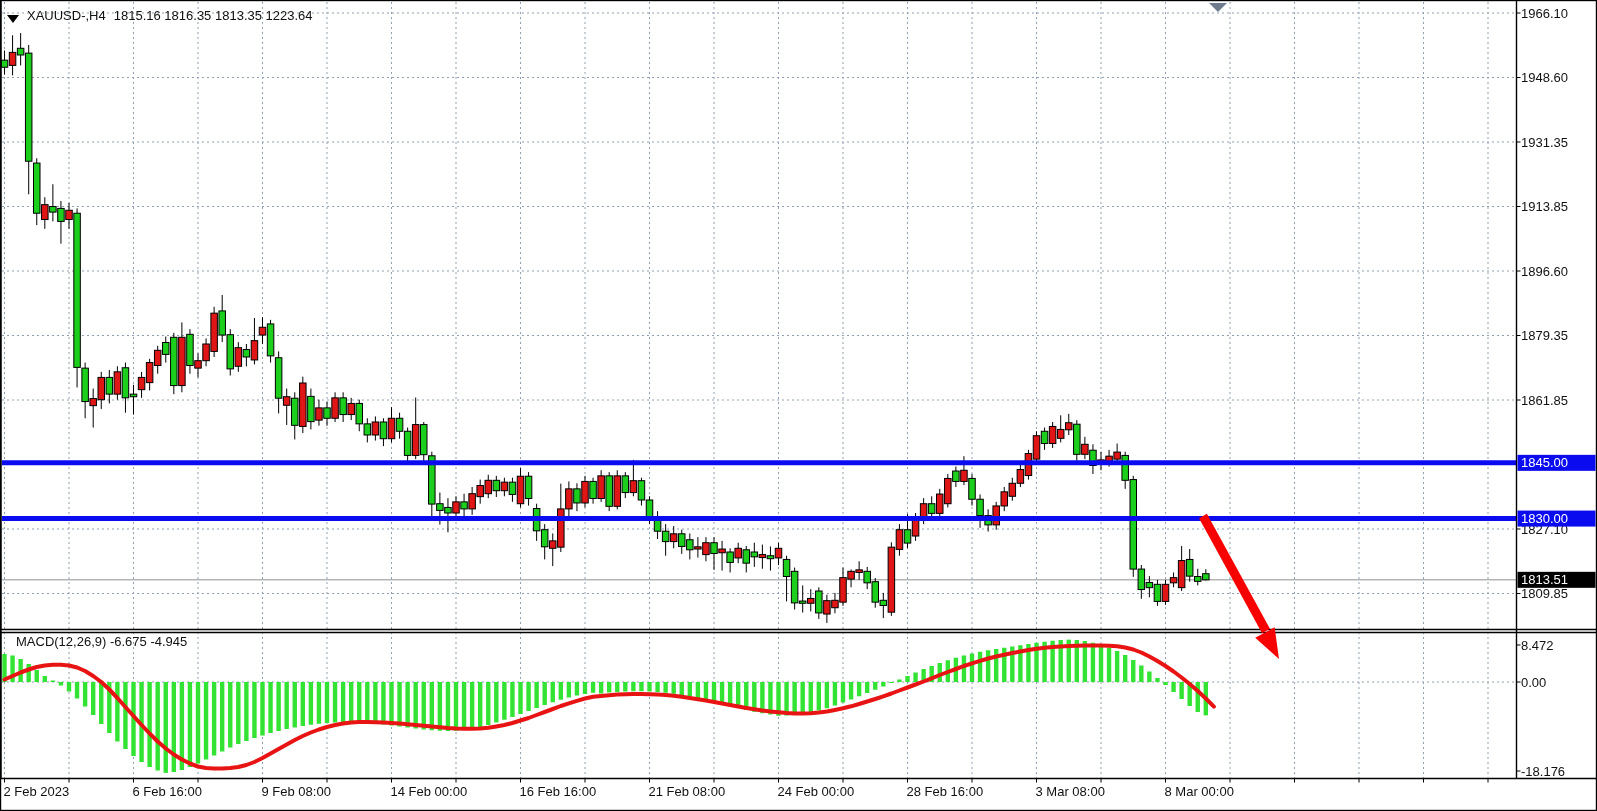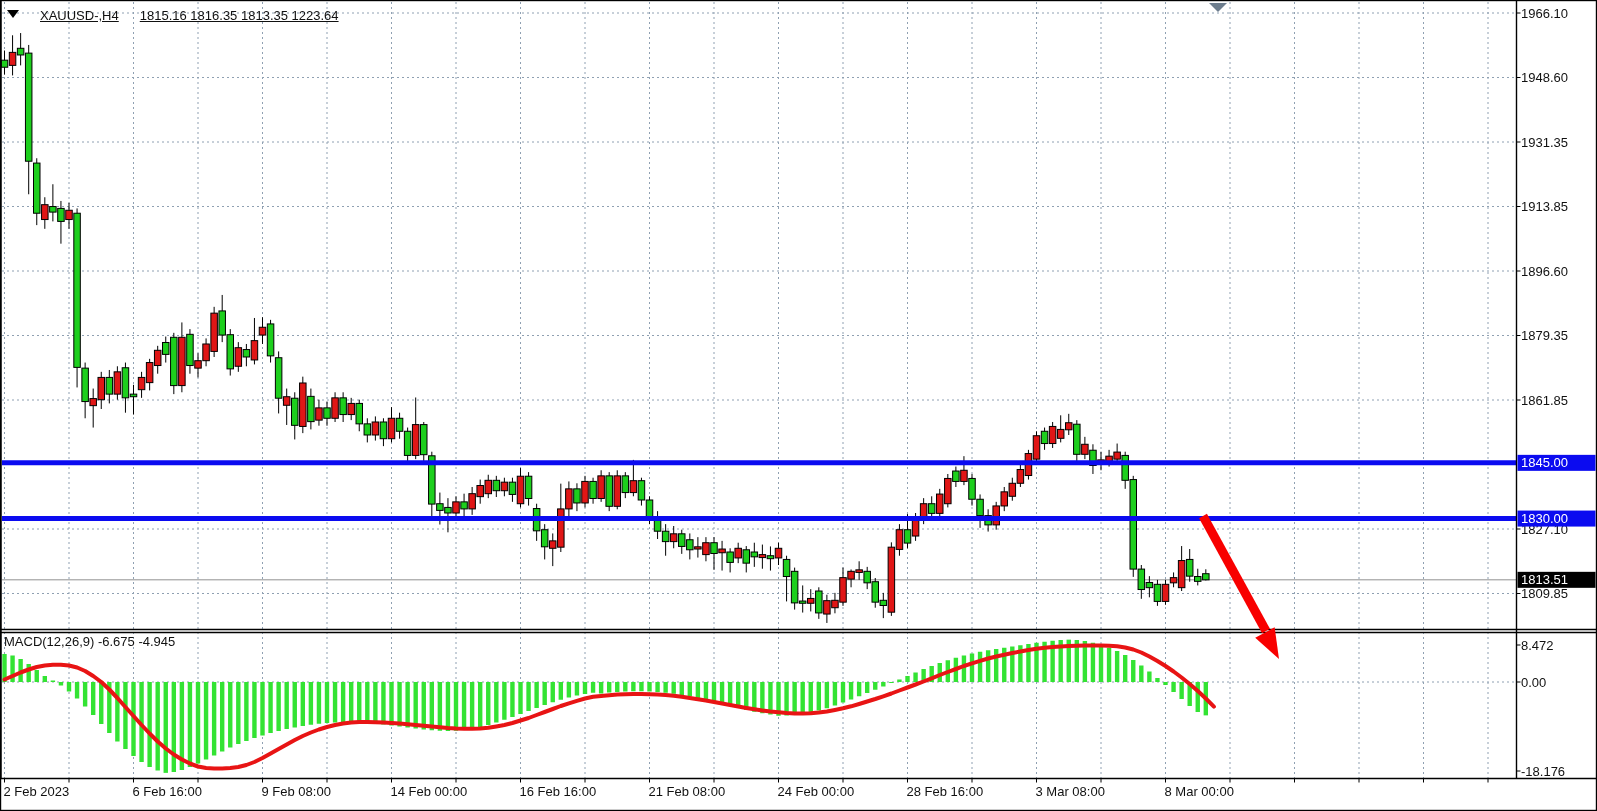--- a/index.html
+++ b/index.html
@@ -1,23 +1,23 @@
 <!DOCTYPE html>
 <html><head>
 <meta charset="utf-8">
 <style>
   html,body{margin:0;padding:0;background:#d8d8d8;font-family:"Liberation Sans",sans-serif;}
   #stage{position:relative;width:1597px;height:811px;background:#ffffff;overflow:hidden;
          outline:1px solid #000;}
   #chart-svg{position:absolute;left:0;top:0;}
   .overlay{position:absolute;color:#111;font-size:13px;white-space:pre;}
-  #header-label{left:7px;top:8px;display:flex;align-items:flex-start;gap:21px;text-decoration:underline;}
+  #header-label{left:7px;top:8px;display:flex;align-items:flex-end;gap:8px;}
   #header-label .tri{width:0;height:0;border-left:6px solid transparent;border-right:6px solid transparent;
                      border-top:8px solid #000;display:inline-block;margin-top:2px;}
-  #macd-label{left:4px;top:634px;}
+  #macd-label{left:16px;top:634px;}
 </style>
 </head>
 <body>
 
 <div id="stage">
   <svg id="chart-svg" width="1597" height="811">
       <rect x="0" y="0" width="1597" height="811" fill="#ffffff"></rect>
       <g stroke="#8fa0b2" stroke-width="1" stroke-dasharray="2,3">
         <line x1="4.5" y1="2" x2="4.5" y2="778.5"></line>
         <line x1="69" y1="2" x2="69" y2="778.5"></line>

